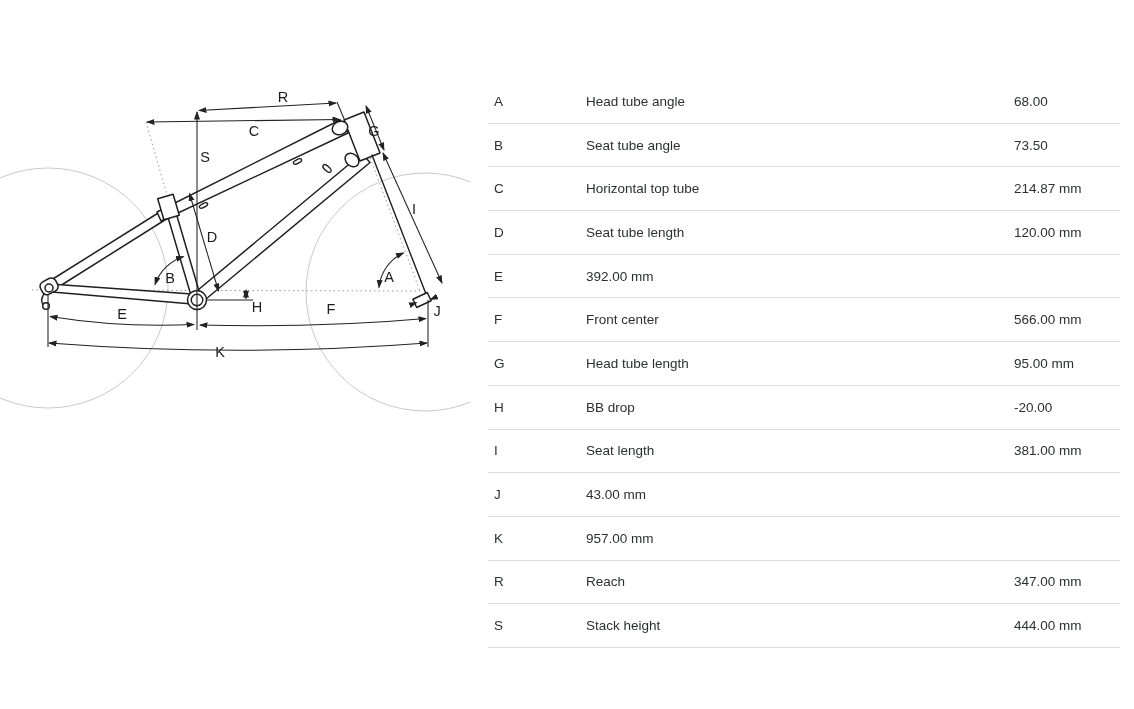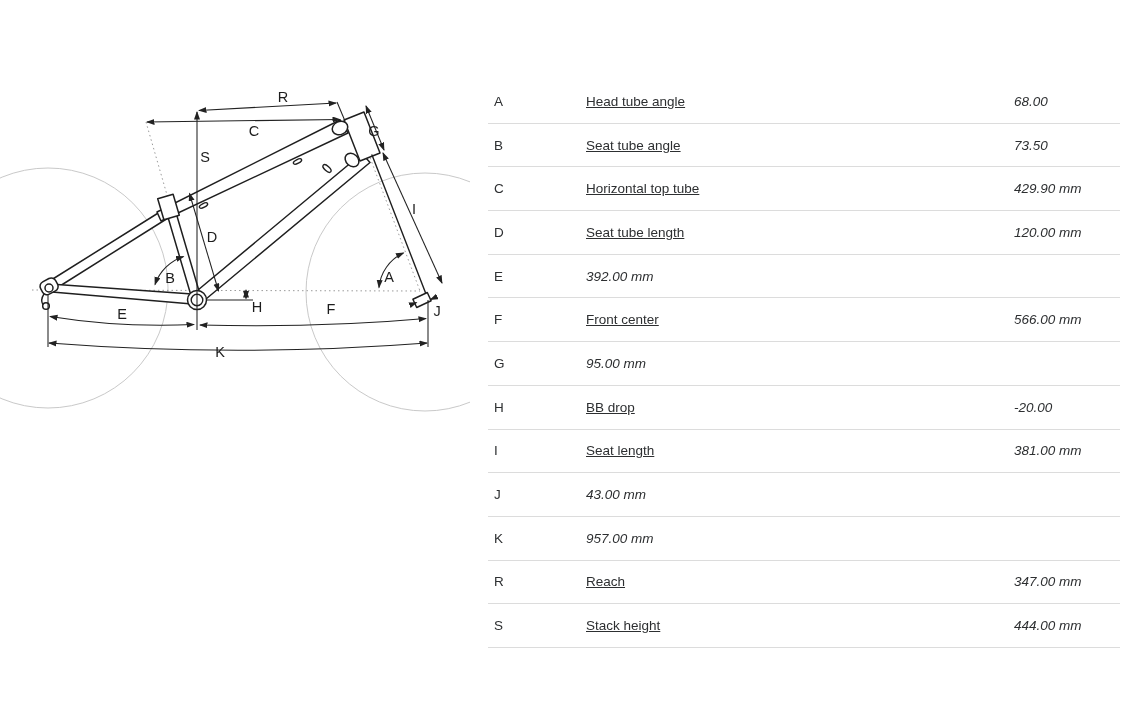--- a/index.html
+++ b/index.html
@@ -11,22 +11,22 @@
   .ghost{fill:none;stroke:#9a9a9a;stroke-width:1;stroke-dasharray:1.5 3;}
   .tube{fill:#fff;stroke:#1f1f1f;stroke-width:1.5;stroke-linejoin:round;}
   .thin{fill:none;stroke:#1f1f1f;stroke-width:1.4;stroke-linecap:round;}
   .dim{fill:none;stroke:#222;stroke-width:1.05;}
   .dimlabel{font-family:"Liberation Sans","DejaVu Sans",sans-serif;font-size:14.5px;fill:#1d1d1d;}
   
   #geo-table{position:absolute;left:488px;top:80px;width:632px;}
   .geo-row{display:flex;align-items:center;height:42.7px;border-bottom:1px solid #dcdcdc;
     font-size:13.5px;color:#2d2f31;}
   .geo-row .cell-letter{width:92px;padding-left:6px;flex:0 0 auto;}
-  .geo-row .cell-label{flex:1 1 auto;text-decoration:underline;}
-  .geo-row .cell-value{flex:0 0 106px;text-align:left;font-style:italic;}
+  .geo-row .cell-label{flex:1 1 auto;}
+  .geo-row .cell-value{flex:0 0 106px;text-align:left;}
 </style>
 </head>
 <body>
 
 <div id="stage">
 
   <svg id="geo-svg" viewBox="0 0 470 430">
     <defs>
       <marker id="ah" markerWidth="9" markerHeight="8" refX="7.5" refY="3" orient="auto-start-reverse" markerUnits="userSpaceOnUse">
         <path d="M0,0 L8.5,3 L0,6 z" fill="#222"></path>
@@ -109,21 +109,21 @@
 
     <div class="geo-row">
       <span class="cell-letter">B</span>
       <span class="cell-label">Seat tube angle</span>
       <span class="cell-value">73.50</span>
     </div>
 
     <div class="geo-row">
       <span class="cell-letter">C</span>
       <span class="cell-label">Horizontal top tube</span>
-      <span class="cell-value">429.90 mm</span>
+      <span class="cell-value">214.87 mm</span>
     </div>
 
     <div class="geo-row">
       <span class="cell-letter">D</span>
       <span class="cell-label">Seat tube length</span>
       <span class="cell-value">120.00 mm</span>
     </div>
 
     <div class="geo-row">
       <span class="cell-letter">E</span>
@@ -131,20 +131,21 @@
     </div>
 
     <div class="geo-row">
       <span class="cell-letter">F</span>
       <span class="cell-label">Front center</span>
       <span class="cell-value">566.00 mm</span>
     </div>
 
     <div class="geo-row">
       <span class="cell-letter">G</span>
+      <span class="cell-label">Head tube length</span>
       <span class="cell-value">95.00 mm</span>
     </div>
 
     <div class="geo-row">
       <span class="cell-letter">H</span>
       <span class="cell-label">BB drop</span>
       <span class="cell-value">-20.00</span>
     </div>
 
     <div class="geo-row">

